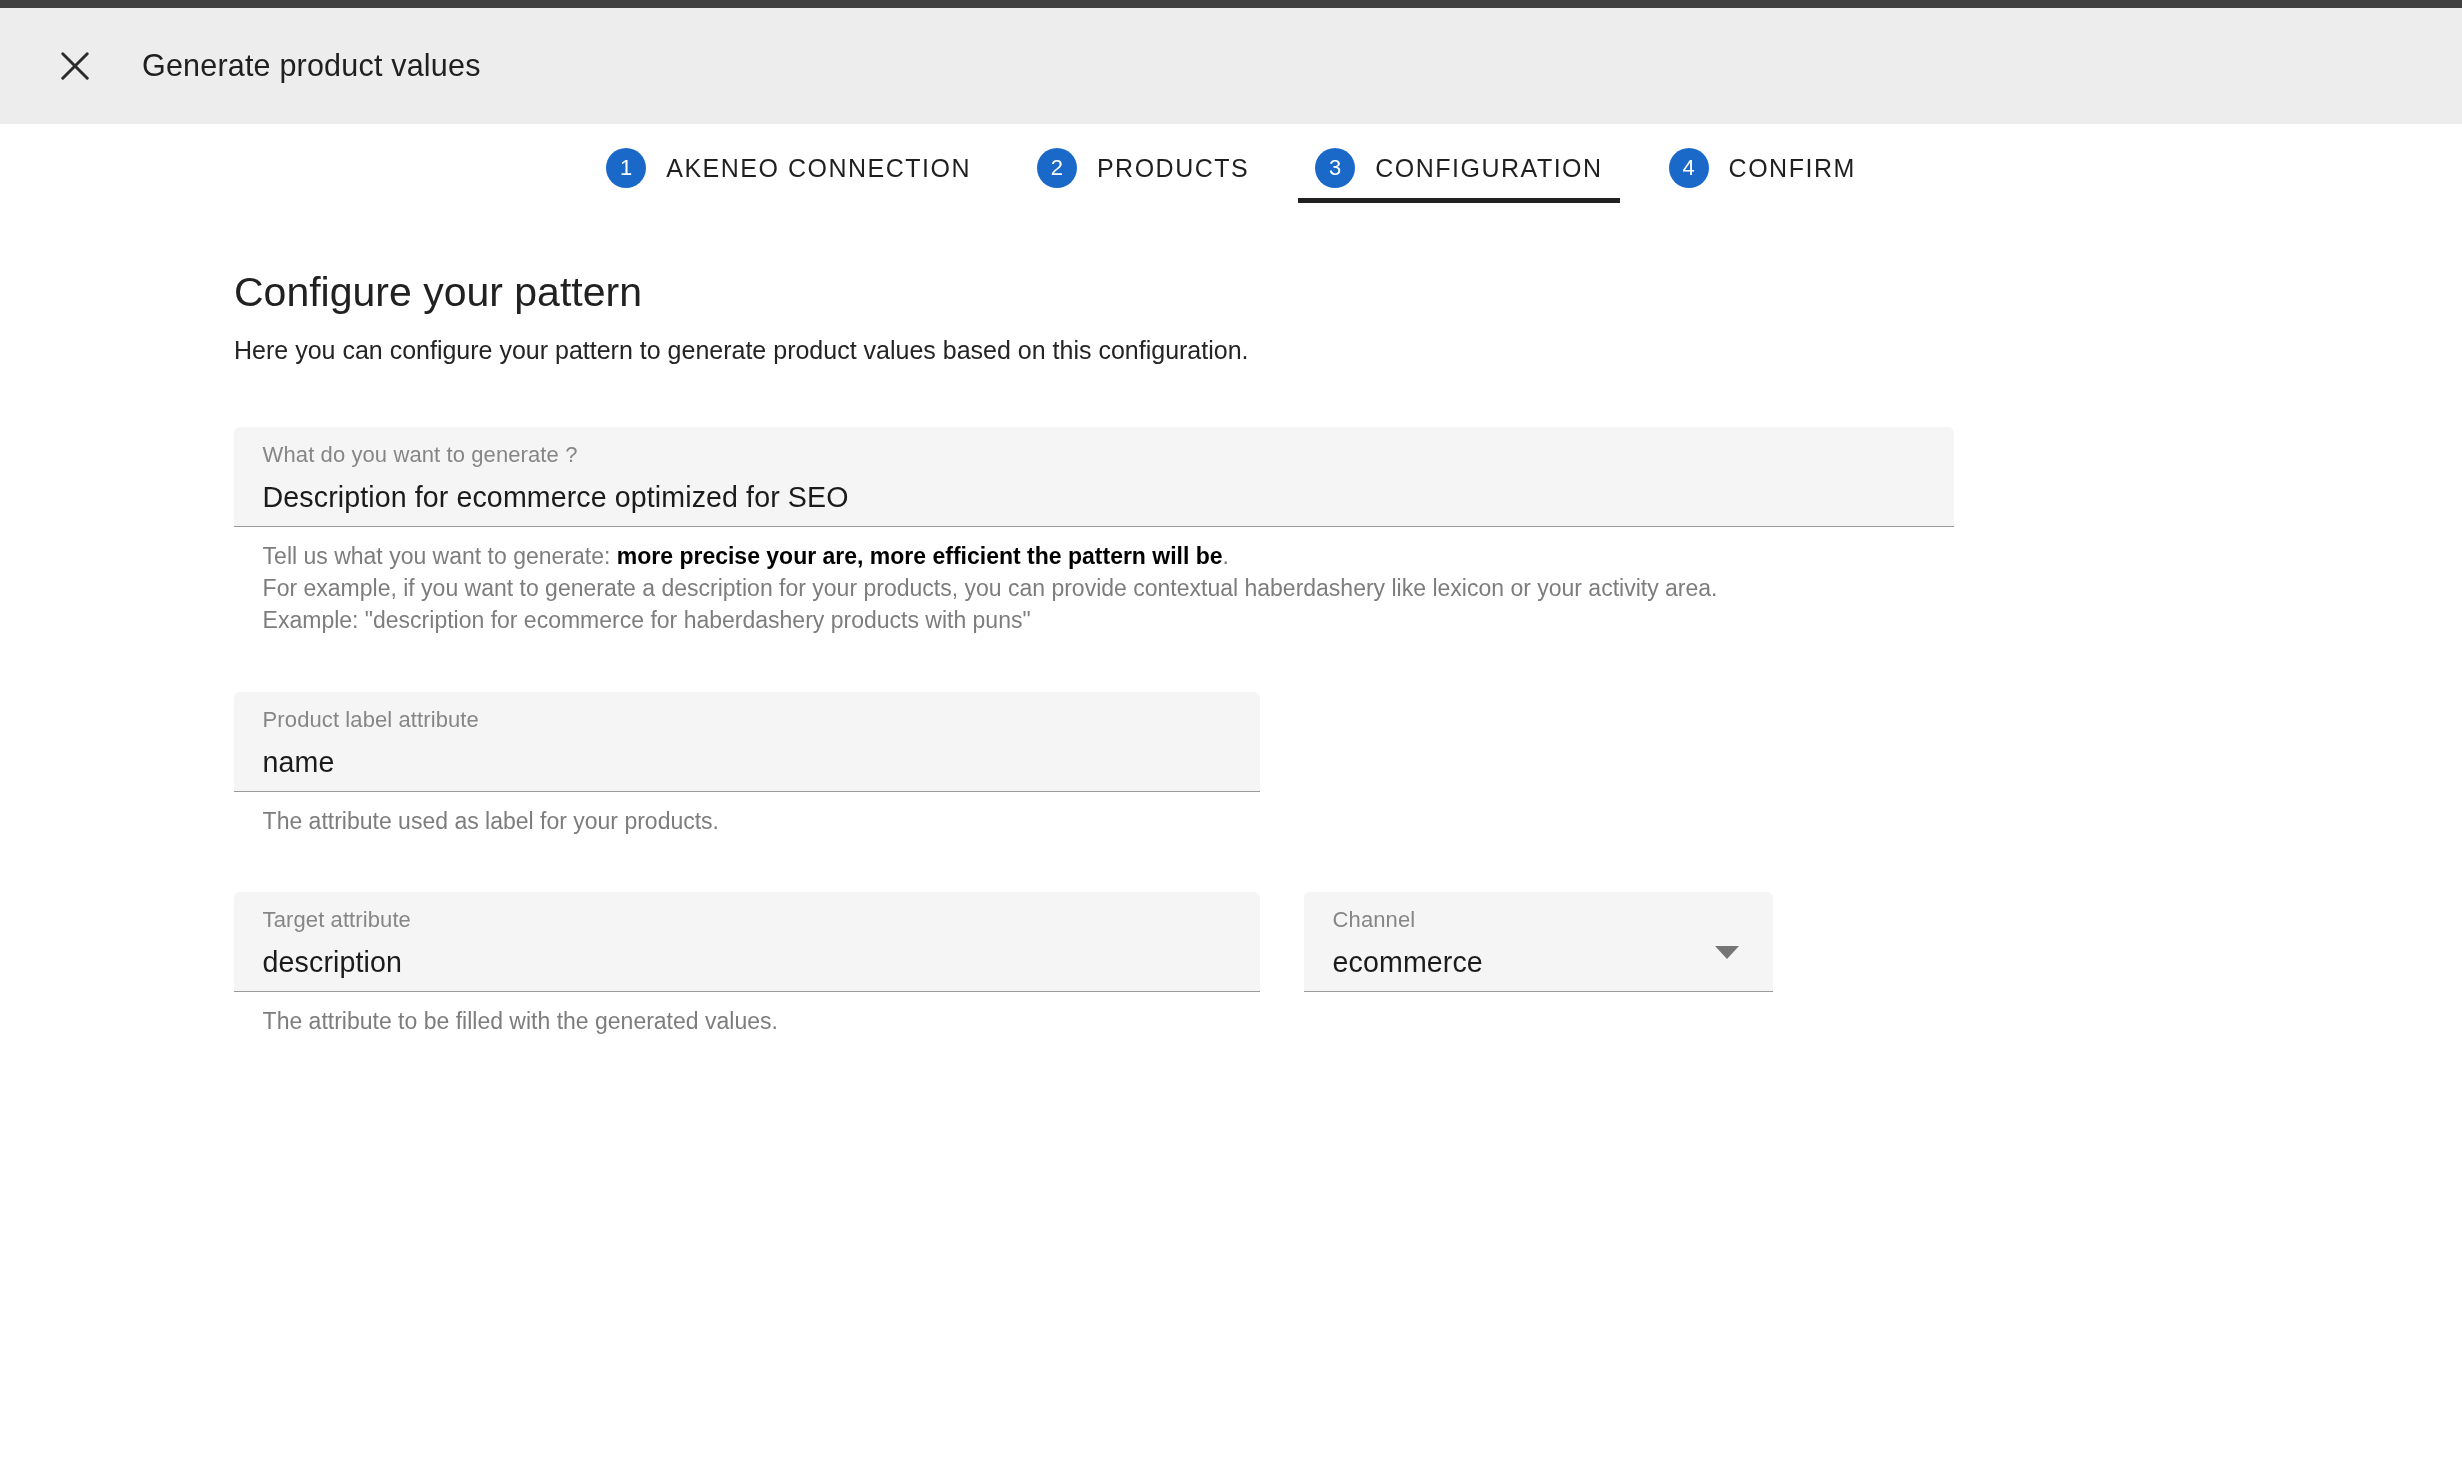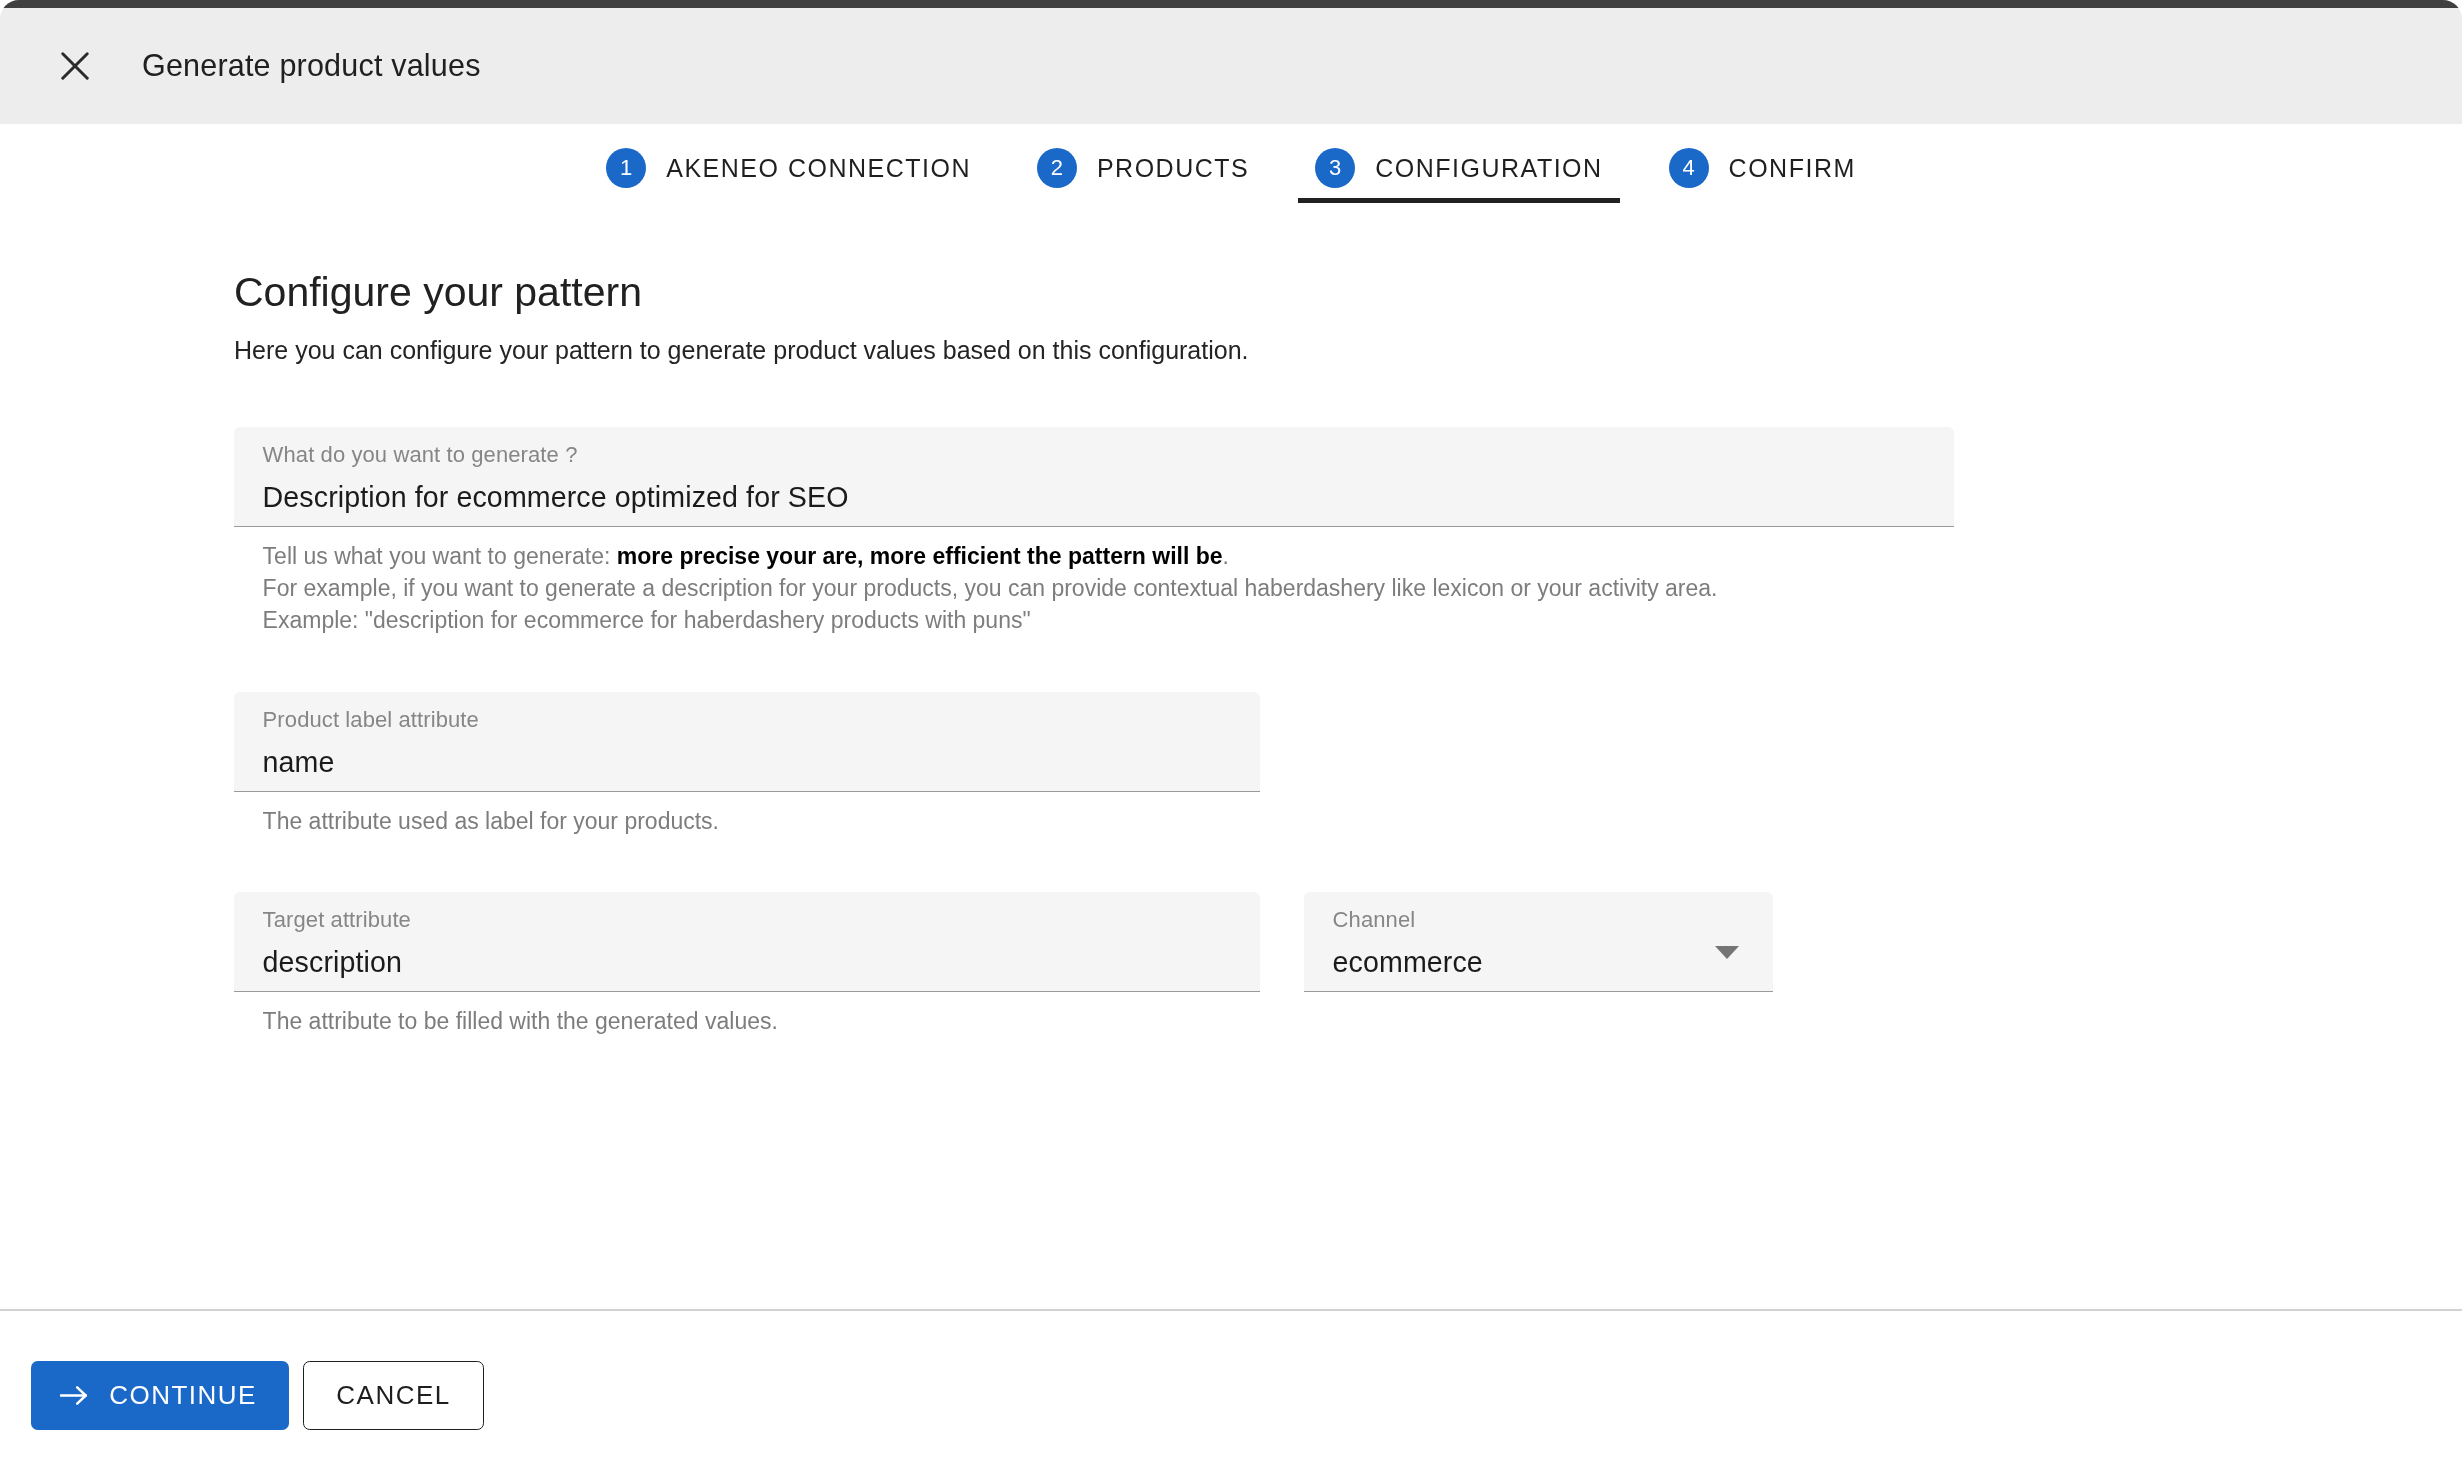--- a/index.html
+++ b/index.html
@@ -11,21 +11,20 @@
     font-family: "Liberation Sans", sans-serif;
     -webkit-font-smoothing: antialiased;
   }
 
   .window {
     position: relative;
     width: 2462px;
     height: 1480px;
     background: #ffffff;
     overflow: hidden;
-    border-radius: 19px;
   }
 
   
   .chrome-strip {
     position: absolute;
     top: 0; left: 0;
     width: 2462px;
     height: 7.6px;
     background: #404040;
   }
@@ -325,29 +324,15 @@
             <span class="field-value">ecommerce</span>
             <span class="select-arrow"></span>
           </div>
         </div>
 
       </div>
 
     </div>
   </div>
 
-  <div class="footer">
-    <button class="btn btn-primary">
-      <span class="arrow">
-        <svg width="28.6" height="21" viewBox="0 0 30 22">
-          <line x1="1" y1="11" x2="27" y2="11" stroke="#ffffff" stroke-width="2.6" stroke-linecap="round"></line>
-          <polyline points="18,2.5 27,11 18,19.5" fill="none" stroke="#ffffff" stroke-width="2.6" stroke-linecap="round" stroke-linejoin="round"></polyline>
-        </svg>
-      </span>
-      <span>CONTINUE</span>
-    </button>
-    <button class="btn btn-secondary">
-      <span>CANCEL</span>
-    </button>
-  </div>
 
 </div>
 
 
 </body></html>

